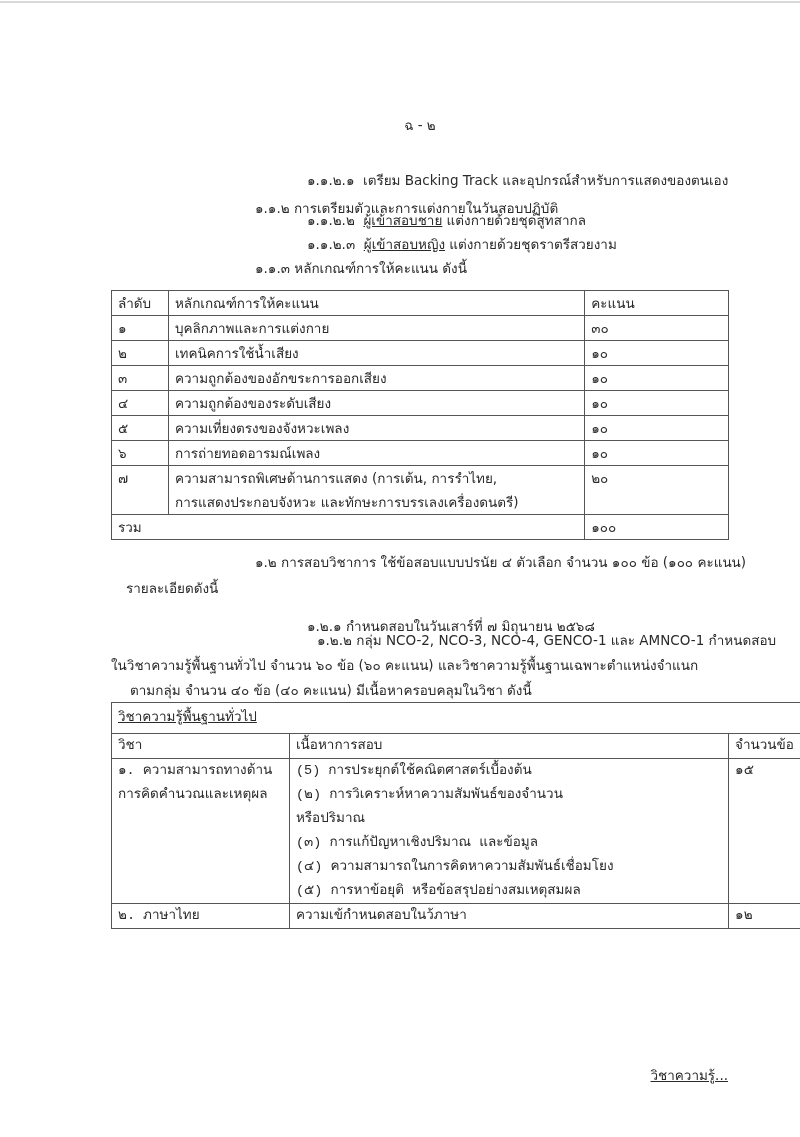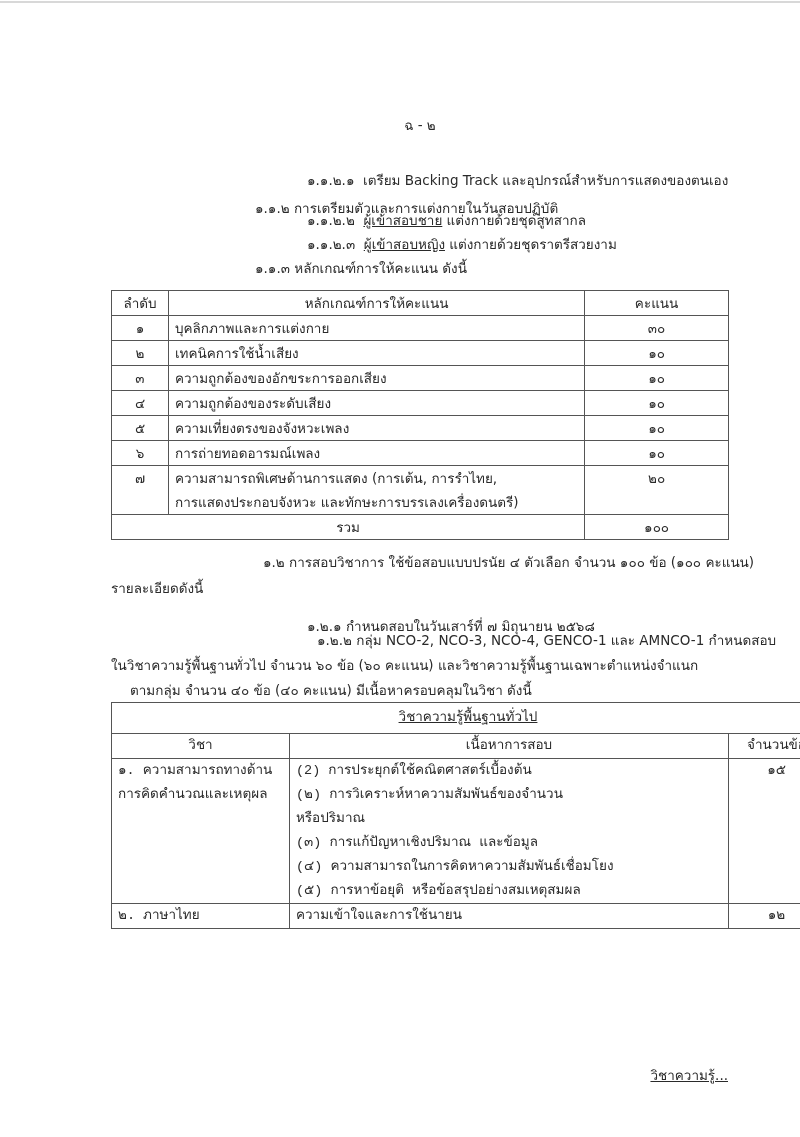--- a/index.html
+++ b/index.html
@@ -7,21 +7,21 @@
     width: 800px; height: 1137px; position: relative; overflow: hidden;
     font-family: "DejaVu Sans", sans-serif; color: #2a2a2a;
     font-size: 13.5px;
   }
   .top-edge { position: absolute; left: 0; top: 1px; width: 800px; height: 2px; background: #d8d8d8; }
   .abs { position: absolute; white-space: nowrap; line-height: 20px; }
   .page-no { left: 0; width: 800px; text-align: center; top: 115px; margin-left: 20px; }
   .u { text-decoration: underline; }
   table { position: absolute; border-collapse: collapse; }
   td, th { border: 1px solid #555; font-weight: normal; padding: 0 6px; vertical-align: top; line-height: 24px; }
-  .c { text-align: center; }
+  .c { text-align: left; }
   #t1 { left: 111px; top: 290px; width: 618px; }
   #t1 td, #t1 th { height: 24px; }
   #t2 { left: 111px; top: 702px; width: 714px; font-family: Liberation Mono, monospace; }
   #t2 .title-row td { height: 30px; vertical-align: middle; }
   #t2 .hdr th { height: 24px; vertical-align: middle; }
   .line { display: block; }
   .footer { right: 72px; top: 1065px; }
 </style>
 </head>
 <body>
@@ -99,22 +99,22 @@
     </td>
     <td class="c">๒๐</td>
   </tr>
   <tr>
     <td class="c" colspan="2">รวม</td>
     <td class="c">๑๐๐</td>
   </tr>
 </tbody>
   </table>
 
-<div class="abs" style="left:255px; top:552px;margin-left:8px;">๑.๒ การสอบวิชาการ ใช้ข้อสอบแบบปรนัย ๔ ตัวเลือก จำนวน ๑๐๐ ข้อ (๑๐๐ คะแนน)</div>
-<div class="abs" style="left:111px; top:578px;">รายละเอียดดังนี้</div>
+<div class="abs" style="left:255px; top:552px;">๑.๒ การสอบวิชาการ ใช้ข้อสอบแบบปรนัย ๔ ตัวเลือก จำนวน ๑๐๐ ข้อ (๑๐๐ คะแนน)</div>
+<div class="abs" style="left:126px; top:578px;">รายละเอียดดังนี้</div>
 <div class="abs" style="left:307px; top:616px;text-align:right;">๑.๒.๑ กำหนดสอบในวันเสาร์ที่ ๗ มิถุนายน ๒๕๖๘</div>
 <div class="abs" style="left:317px; top:630px;">๑.๒.๒ กลุ่ม NCO-2, NCO-3, NCO-4, GENCO-1 และ AMNCO-1 กำหนดสอบ</div>
 <div class="abs" style="left:111px; top:655px;">ในวิชาความรู้พื้นฐานทั่วไป จำนวน ๖๐ ข้อ (๖๐ คะแนน) และวิชาความรู้พื้นฐานเฉพาะตำแหน่งจำแนก</div>
 <div class="abs" style="left:111px; top:680px;margin-left:19px;">ตามกลุ่ม จำนวน ๔๐ ข้อ (๔๐ คะแนน) มีเนื้อหาครอบคลุมในวิชา ดังนี้</div>
 
 <table id="t2">
   <colgroup>
       <col style="width:154px">
       <col style="width:380px">
       <col style="width:83px">
@@ -127,30 +127,30 @@
     <th class="c">วิชา</th>
     <th class="c">เนื้อหาการสอบ</th>
     <th class="c">จำนวนข้อ</th>
   </tr>
   <tr>
     <td>
       <span class="line">๑. ความสามารถทางด้าน</span>
       <span class="line">การคิดคำนวณและเหตุผล</span>
     </td>
     <td>
-      <span class="line">(2) การประยุกต์ใช้คณิตศาสตร์เบื้องต้น</span>
+      <span class="line">(5) การประยุกต์ใช้คณิตศาสตร์เบื้องต้น</span>
       <span class="line">(๒) การวิเคราะห์หาความสัมพันธ์ของจำนวน</span>
       <span class="line">หรือปริมาณ</span>
       <span class="line">(๓) การแก้ปัญหาเชิงปริมาณ และข้อมูล</span>
       <span class="line">(๔) ความสามารถในการคิดหาความสัมพันธ์เชื่อมโยง</span>
       <span class="line">(๕) การหาข้อยุติ หรือข้อสรุปอย่างสมเหตุสมผล</span>
     </td>
     <td class="c">๑๕</td>
   </tr>
   <tr>
     <td>๒. ภาษาไทย</td>
-    <td>ความเข้าใจและการใช้นายน</td>
+    <td>ความเข้กำหนดสอบในว้ภาษา</td>
     <td class="c">๑๒</td>
   </tr>
 </tbody>
   </table>
 
 <div class="abs footer u">วิชาความรู้...</div>
 
 </body></html>

